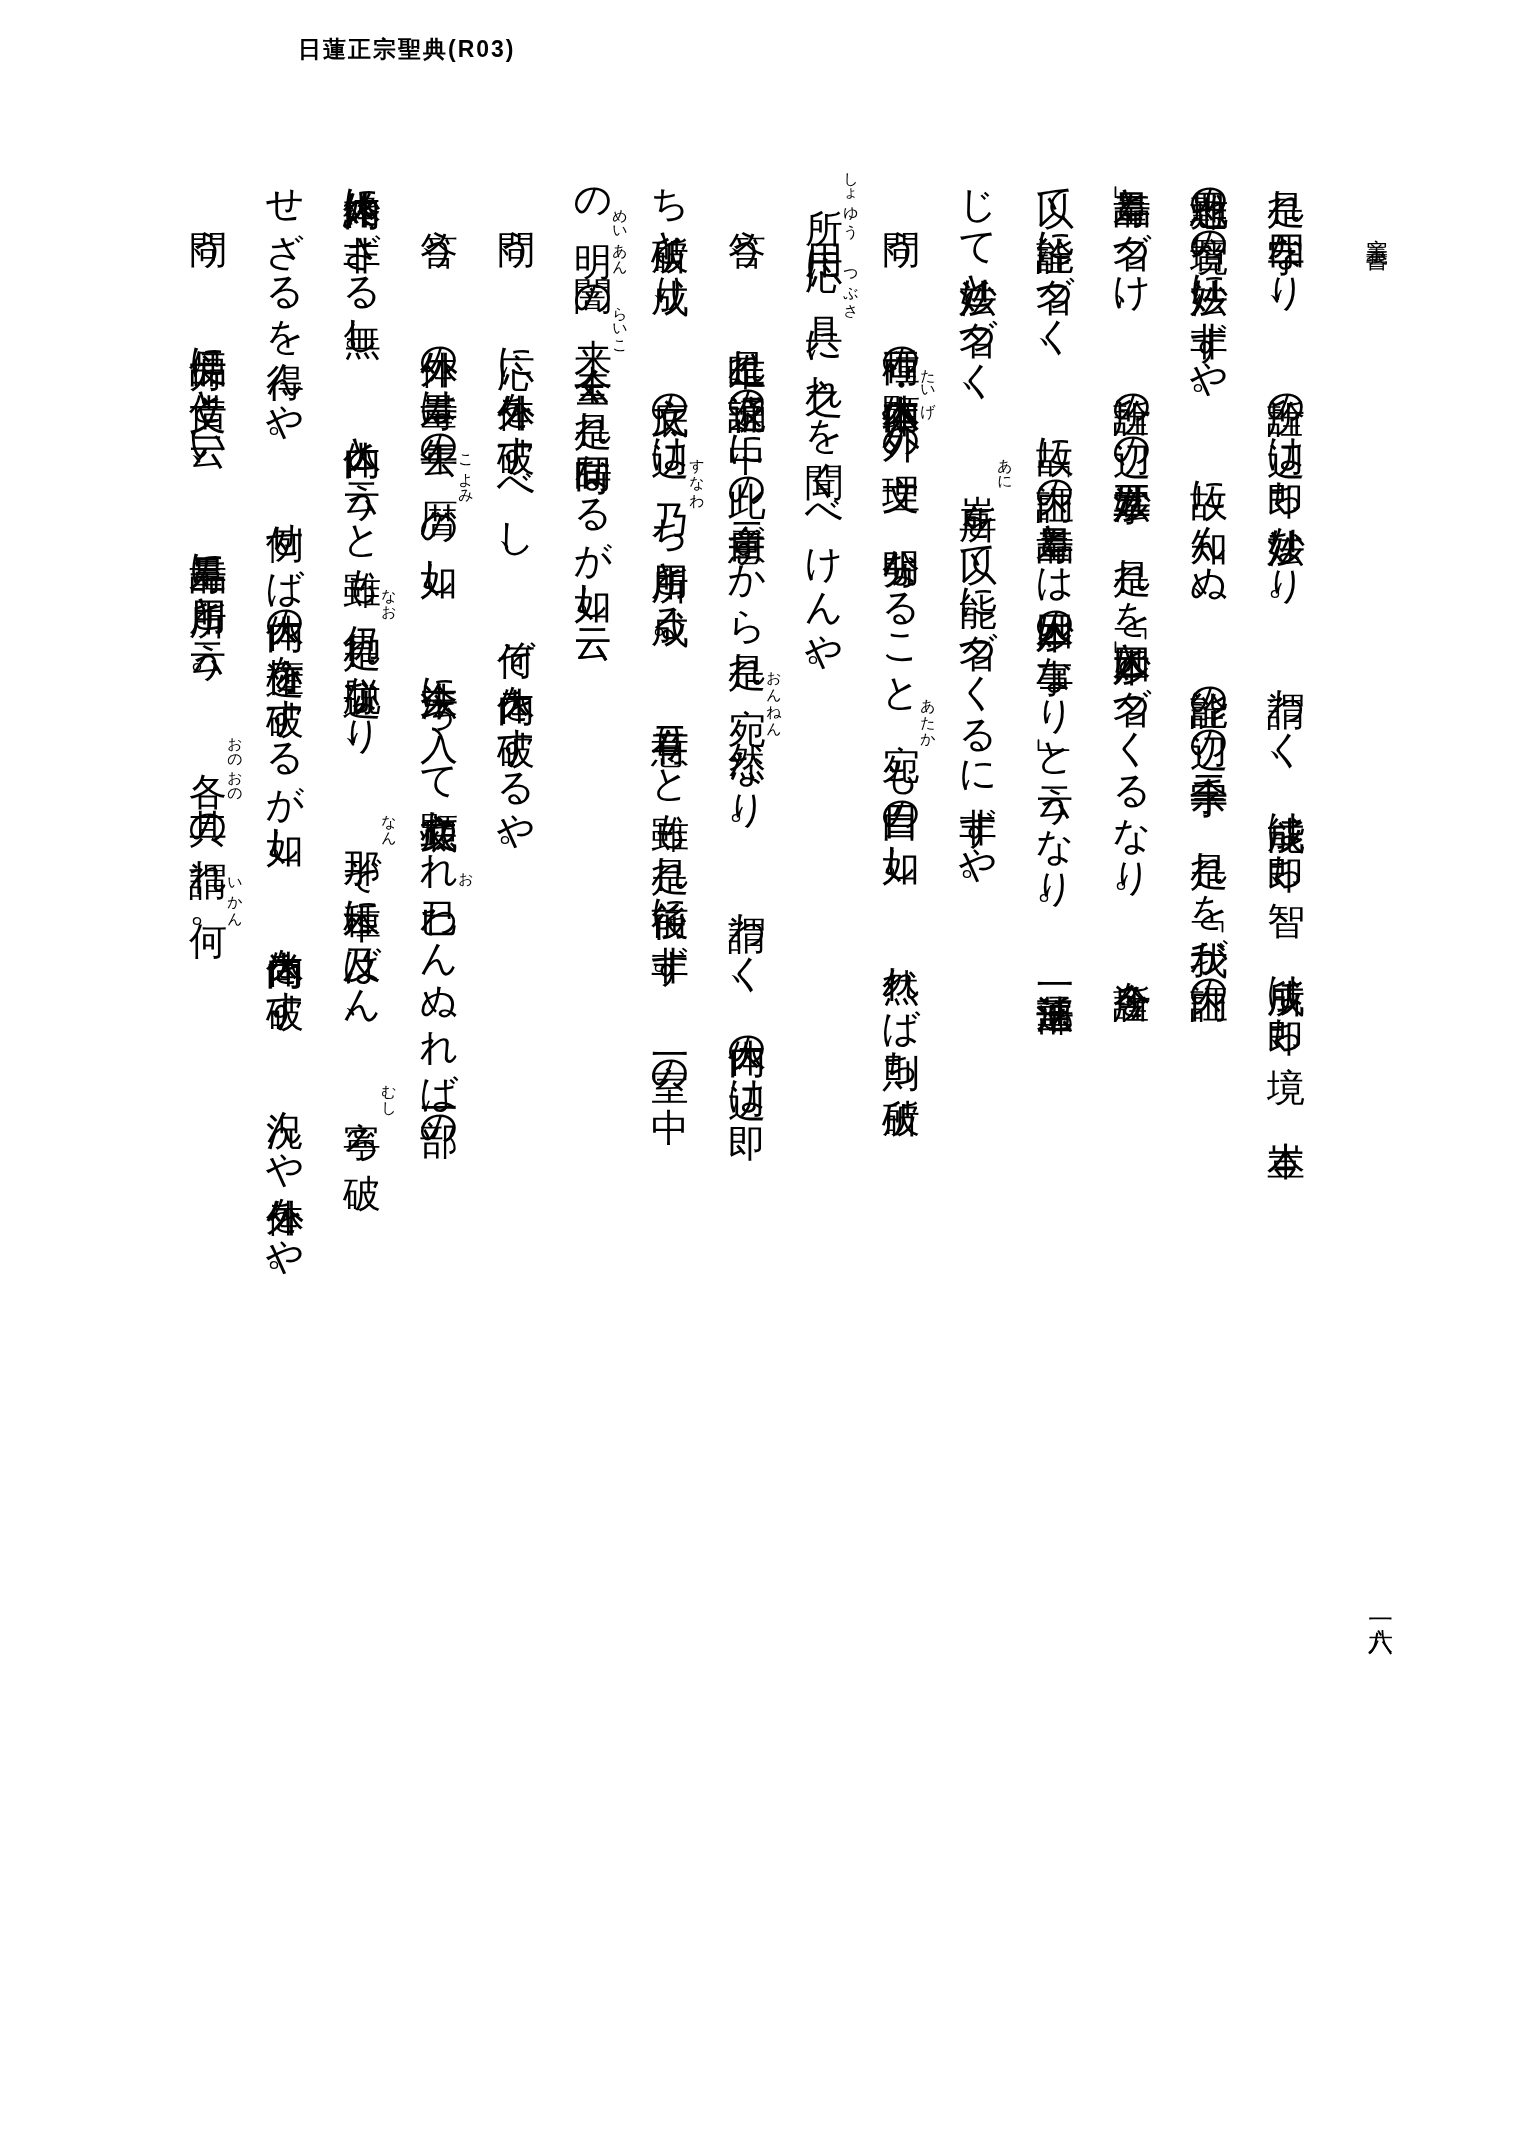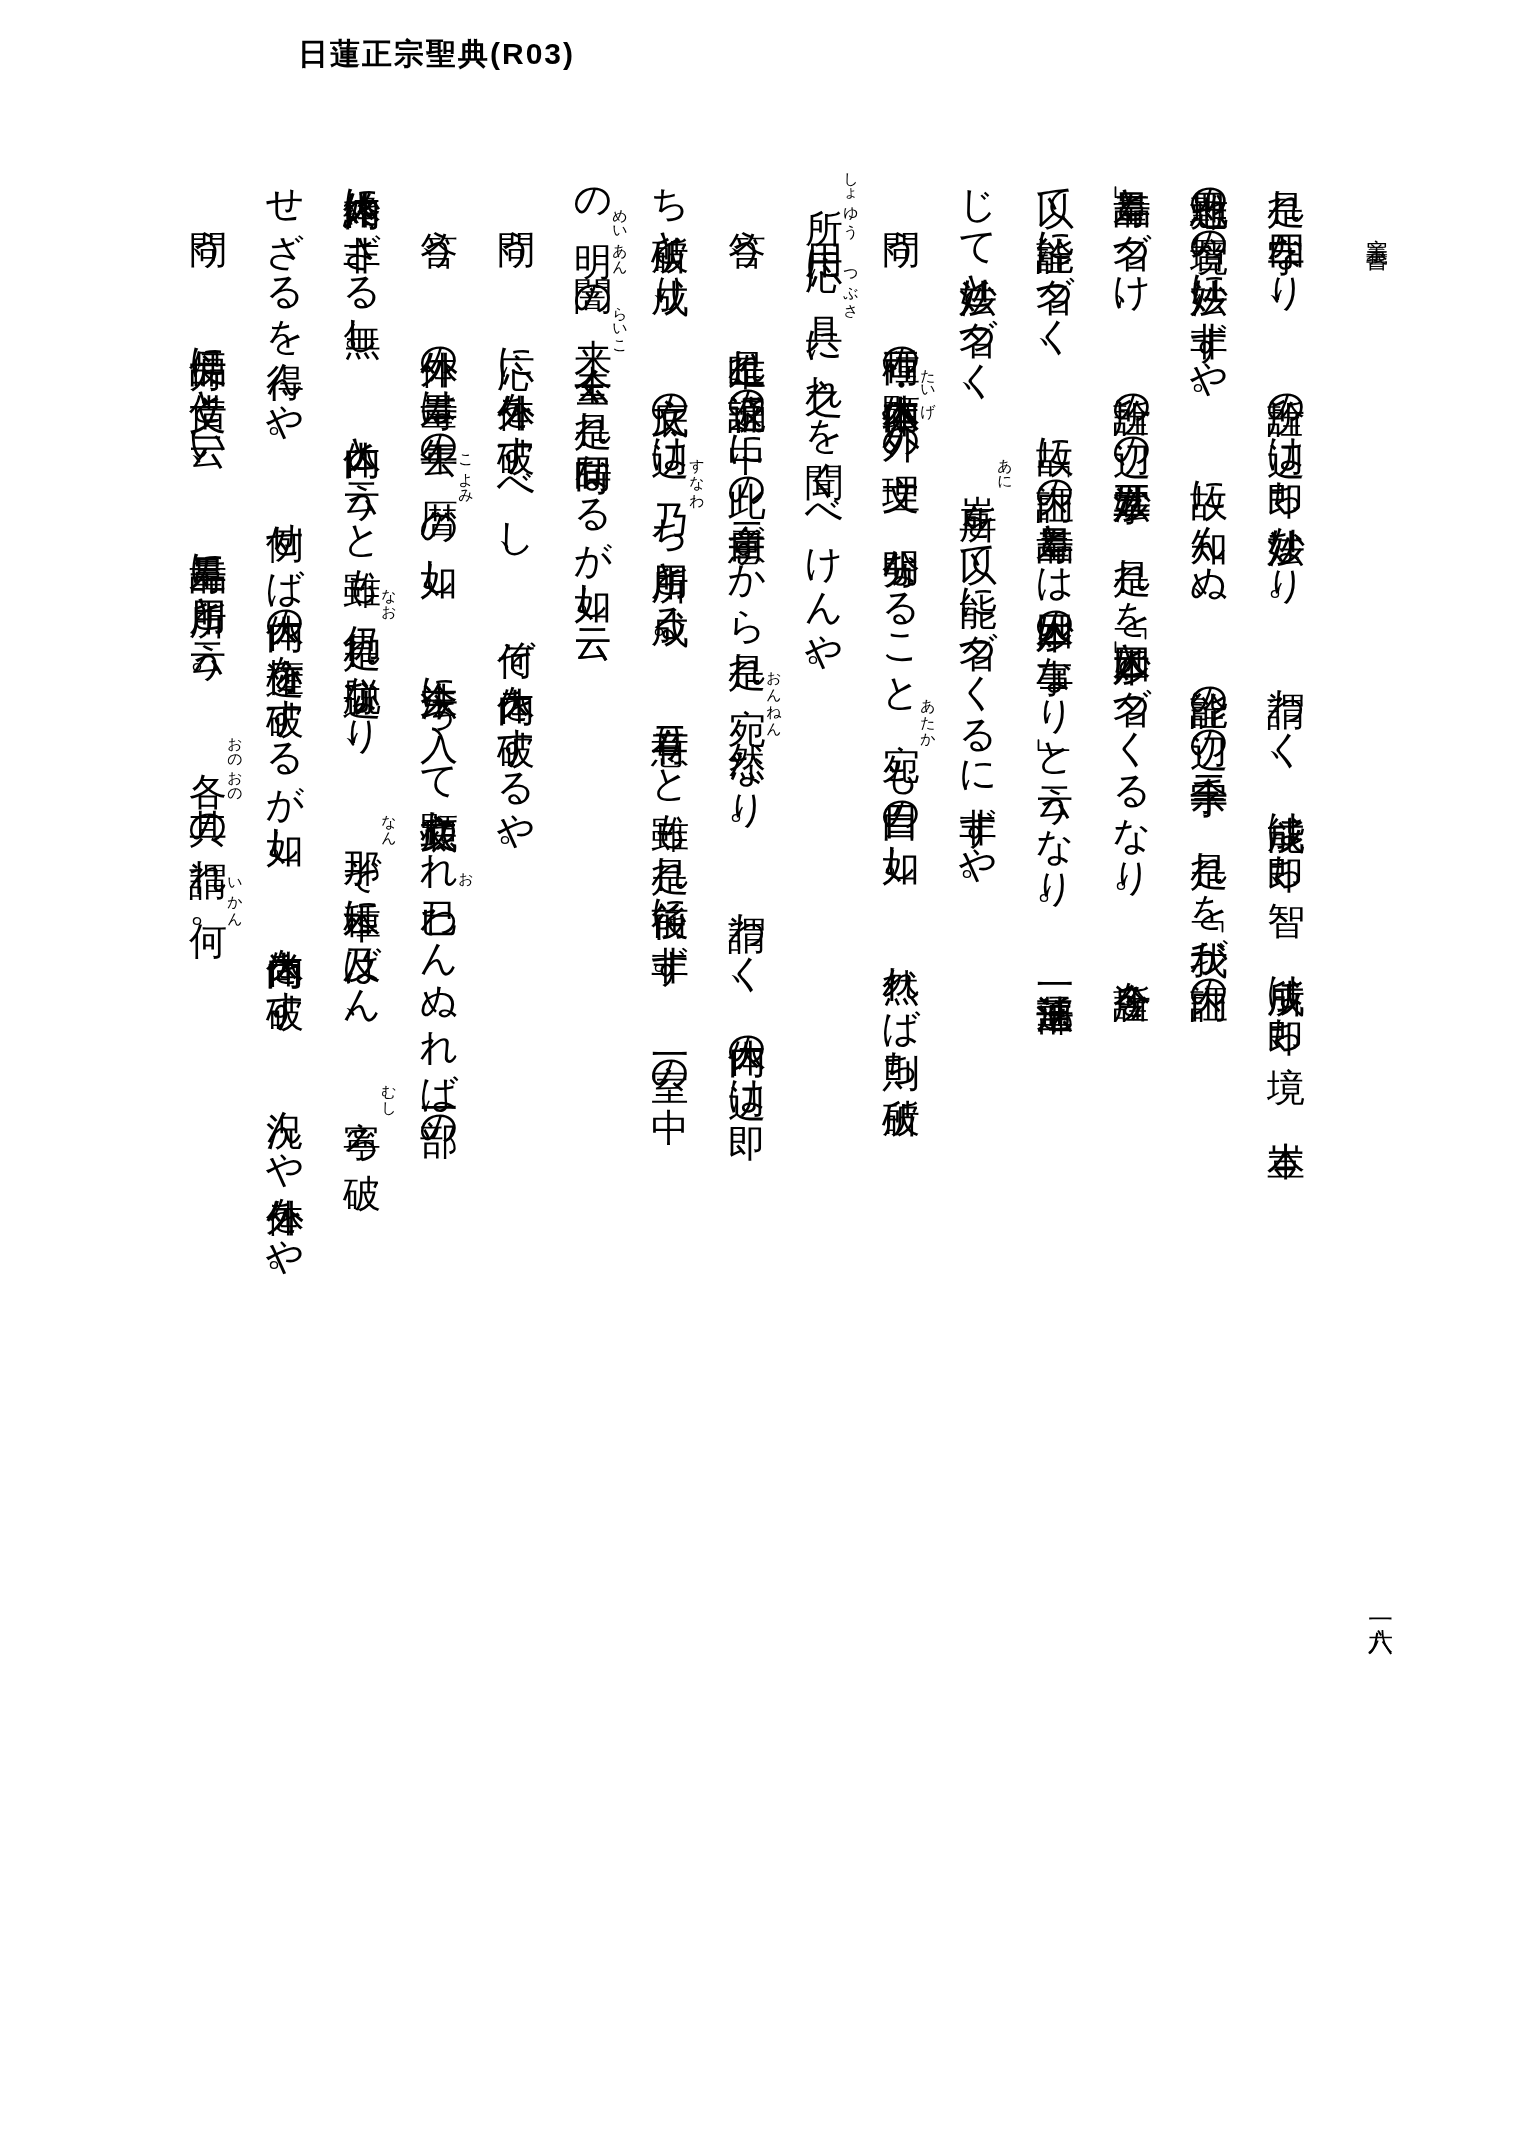--- a/index.html
+++ b/index.html
@@ -19,21 +19,21 @@
   .page {
     position: absolute;
     inset: 0;
   }
   .header-title {
     position: absolute;
     left: 298px;
     top: 34px;
     font-family: "Liberation Sans", "DejaVu Sans", sans-serif;
     font-weight: bold;
-    font-size: 30px;
+    font-size: 23px;
     letter-spacing: 2px;
     white-space: nowrap;
   }
   .section-label {
     position: absolute;
     left: 1362px;
     top: 221px;
     writing-mode: vertical-rl;
     text-orientation: upright;
     font-size: 22px;

